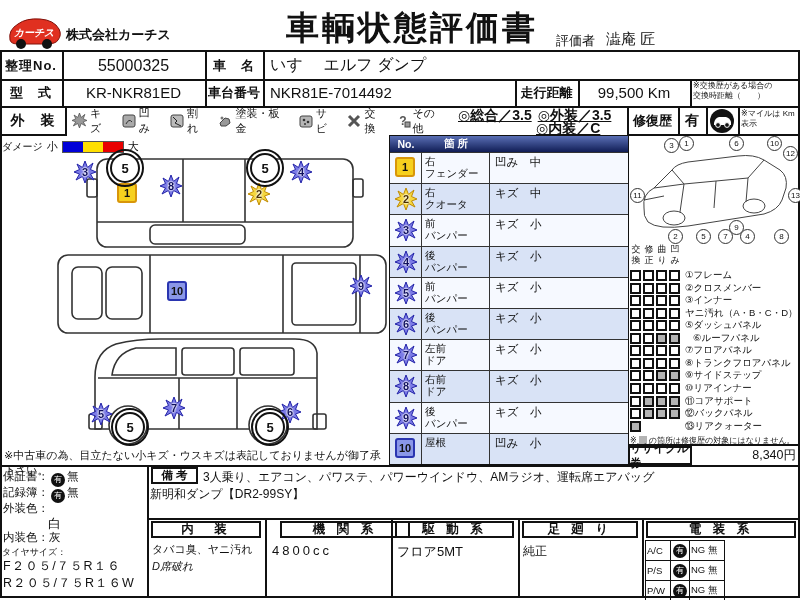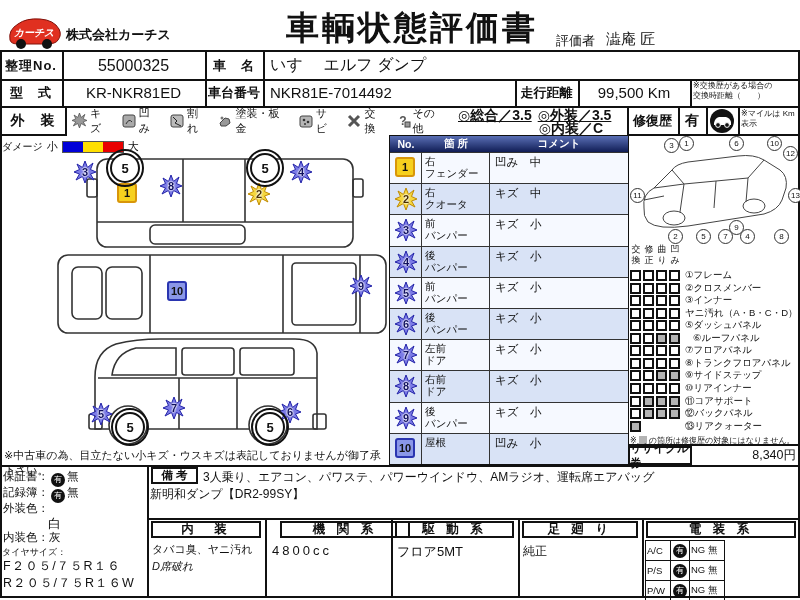--- a/index.html
+++ b/index.html
@@ -176,21 +176,21 @@
         </svg>
       </span>
       <span class="legend-label">その他</span>
     </span>
   </div>
 
 <div class="abs" id="ratings-l1" style="left:458px;top:107px;width:170px;display:flex;text-decoration:underline;">
     <span class="rating">◎総合／3.5</span>
     <span class="rating">◎外装／3.5</span>
   </div>
-<div class="abs" id="ratings-l2" style="left:520px;top:120px;width:108px;display:flex;justify-content:center;">
+<div class="abs" id="ratings-l2" style="left:536px;top:120px;width:108px;display:flex;justify-content:flex-start;text-decoration:underline;">
     <span class="rating">◎内装／C</span>
   </div>
 
 <div class="abs cell-label" style="left:627px;top:106px;width:51px;height:29px;letter-spacing:0;">修復歴</div>
 <div class="abs cell-label" style="left:679px;top:106px;width:27px;height:29px;font-size:14px;">有</div>
 <div class="abs" style="left:709px;top:108px;">
   <svg width="26" height="26" viewBox="0 0 26 26">
     <circle cx="13" cy="13" r="12" fill="#111"></circle>
     <path d="M5,15 Q6,10 10,9 L17,9 Q21,10 22,14 L22,17 L5,17 Z" fill="#fff"></path>
     <circle cx="9" cy="17" r="2.4" fill="#111" stroke="#fff" stroke-width="1"></circle>
@@ -299,21 +299,20 @@
       <div class="wheel" style="left: 115px; top: 275px;">5</div>
       <div class="wheel" style="left: 255px; top: 275px;">5</div>
     </div>
   <div class="abs" style="left:4px;top:311px;font-size:11px;">※中古車の為、目立たない小キズ・ウスキズは表記しておりませんが御了承下さい。</div>
 </div>
 
 <div id="dmg-table">
   <div id="dmg-head">
     <div style="width:32px;">No.</div>
     <div style="width:68px;">箇 所</div>
-    <div style="flex:1;">コメント</div>
   </div>
 
 <div class="dmg-row" style="background: rgb(246, 249, 255);">
       <div class="dmg-c0" style="position: relative;">
         <div class="msquare" style="left: 5px; top: 4px; background: rgb(246, 208, 30); border-color: rgb(216, 150, 10);">1</div>
       </div>
       <div class="dmg-c1">右
 フェンダー</div>
       <div class="dmg-c2">凹み　中</div>
     </div>

